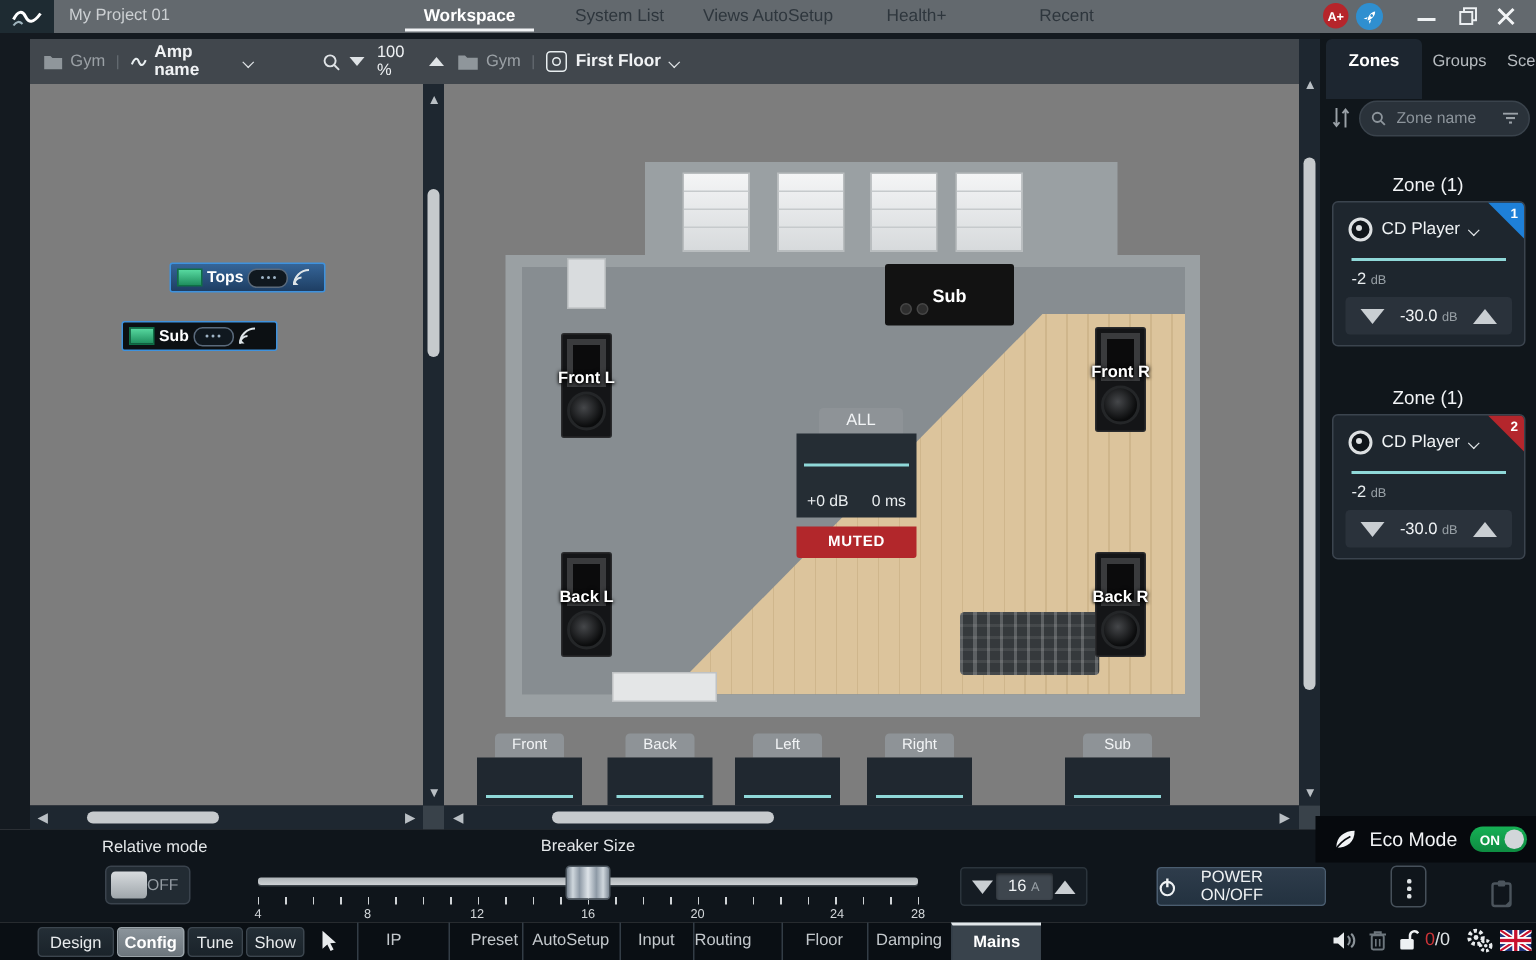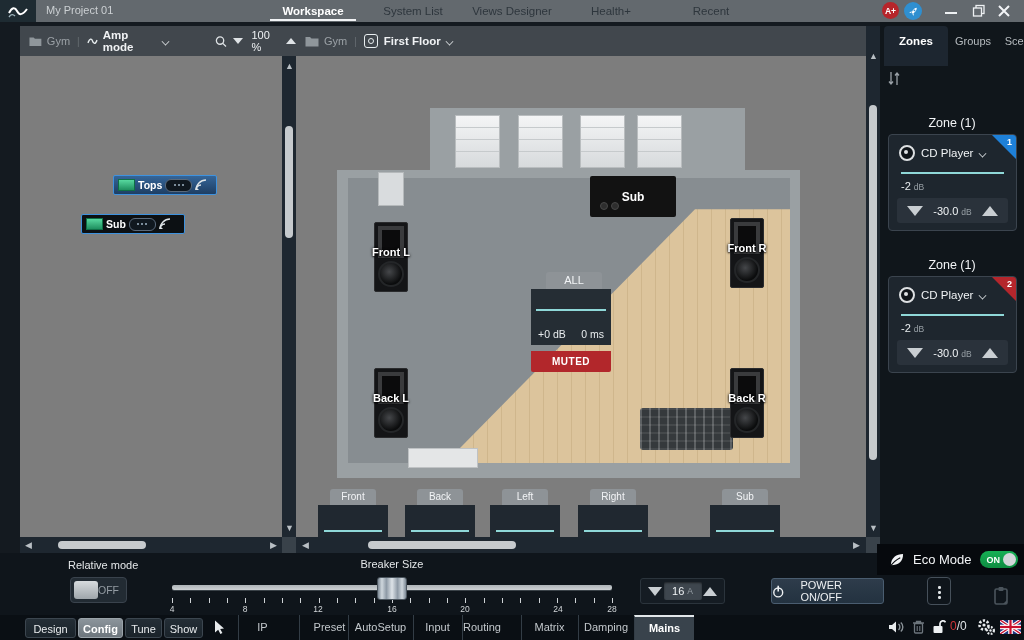--- a/index.html
+++ b/index.html
@@ -130,21 +130,21 @@
     <div class="logo">
       <svg width="22" height="14" viewBox="0 0 22 14">
         <path d="M2 9 C5 3,8 3,10 7 S15 12,20 5" stroke="#fff" stroke-width="2" fill="none"></path>
         <path d="M2 13 C4 10,6 10,8 12" stroke="#9fb4bd" stroke-width="1.4" fill="none"></path>
       </svg>
     </div>
     <div class="tb-title">My Project 01</div>
     <div class="tb-tab active" style="left:268px;width:90px;">Workspace</div>
     <div class="tb-underline" style="left:270px;width:86px;"></div>
     <div class="tb-tab" style="left:373px;width:80px;">System List</div>
-    <div class="tb-tab" style="left:462px;width:100px;">Views Designer</div>
+    <div class="tb-tab" style="left:462px;width:100px;">Views AutoSetup</div>
     <div class="tb-tab" style="left:576px;width:70px;">Health+</div>
     <div class="tb-tab" style="left:676px;width:70px;">Recent</div>
     <div class="badge-a" style="left:882px;top:2px;">A+</div>
     <div class="badge-rocket" style="left:904px;top:2px;">
       <svg width="11" height="11" viewBox="0 0 12 12" style="transform:rotate(40deg);">
         <path d="M6 0.5 C8 2.5,8 6.5,6 9 C4 6.5,4 2.5,6 0.5 Z" fill="#fff"></path>
         <circle cx="6" cy="4.4" r="1" fill="#2f8fd0"></circle>
         <path d="M4.4 7 L3 10 L5 8.8 Z M7.6 7 L9 10 L7 8.8 Z" fill="#fff"></path>
       </svg>
     </div>
@@ -162,21 +162,21 @@
 
   <div class="hdr" style="left:20px;top:26px;width:276px;">
     <svg style="margin-left:9px;" width="14" height="11" viewBox="0 0 14 11">
       <path d="M0.5 1 H5 L6.5 2.5 H13.5 V10.5 H0.5 Z" fill="#8f969b"></path>
     </svg>
     <span style="margin-left:5px;">Gym</span>
     <span class="sep">|</span>
     <svg width="12" height="9" viewBox="0 0 12 9">
       <path d="M1 6 C3 1,5 1,6 4 S9 8,11 3" stroke="#e8eef0" stroke-width="1.5" fill="none"></path>
     </svg>
-    <span class="strong" style="margin-left:5px;">Amp mode</span>
+    <span class="strong" style="margin-left:5px;">Amp name</span>
     <span class="chev" style="margin-left:5px;"></span>
     <svg style="margin-left:46px;" width="13" height="13" viewBox="0 0 13 13">
       <circle cx="5.5" cy="5.5" r="4" stroke="#dfe3e6" stroke-width="1.4" fill="none"></circle>
       <path d="M8.5 8.5 L12 12" stroke="#dfe3e6" stroke-width="1.4"></path>
     </svg>
     <span style="margin-left:6px;width:0;height:0;border-left:5px solid transparent;border-right:5px solid transparent;border-top:6px solid #dfe3e6;"></span>
     <span style="margin-left:8px;color:#eef1f3;">100 %</span>
     <span style="margin-left:6px;width:0;height:0;border-left:5px solid transparent;border-right:5px solid transparent;border-bottom:6px solid #dfe3e6;"></span>
   </div>
 
@@ -342,20 +342,32 @@
 
   <div class="rp">
     <div class="rp-tab active" style="left:4px;width:64px;">Zones</div>
     <div class="rp-tab" style="left:70px;width:46px;">Groups</div>
     <div class="rp-tab" style="left:118px;width:50px;">Scenes</div>
 
     <svg class="abs" style="left:8px;top:49px;" width="13" height="15" viewBox="0 0 13 15">
       <path d="M3 1 L3 13 M1 10.5 L3 13 L5 10.5" stroke="#9aa1a7" stroke-width="1.3" fill="none"></path>
       <path d="M9 14 L9 2 M7 4.5 L9 2 L11 4.5" stroke="#9aa1a7" stroke-width="1.3" fill="none"></path>
     </svg>
+    <div class="search">
+      <svg width="10" height="10" viewBox="0 0 13 13">
+        <circle cx="5.5" cy="5.5" r="4" stroke="#8d959c" stroke-width="1.6" fill="none"></circle>
+        <path d="M8.5 8.5 L12 12" stroke="#8d959c" stroke-width="1.6"></path>
+      </svg>
+      <input readonly="" placeholder="Zone name" style="">
+      <svg width="10" height="8" viewBox="0 0 10 8">
+        <rect x="0" y="0" width="10" height="1.4" fill="#9aa1a7"></rect>
+        <rect x="2" y="3" width="6" height="1.4" fill="#9aa1a7"></rect>
+        <rect x="4" y="6" width="2" height="1.4" fill="#9aa1a7"></rect>
+      </svg>
+    </div>
 
     <div class="zone-h" style="top:94px;">Zone (1)</div>
     <div class="zcard" style="top:112px;">
       <div class="zcorner"></div>
       <div class="znum">1</div>
       <div class="zrow">
         <span class="radio">
             <i></i>
           </span>
         <span class="zsrc">CD Player</span>
@@ -462,21 +474,21 @@
 
     <svg class="abs" style="left:213px;top:5px;" width="12" height="15" viewBox="0 0 12 15">
       <path d="M2 0.5 L2 12.5 L5.2 9.7 L7.4 14 L9.4 13 L7.2 8.9 L11 8.5 Z" fill="#e8ebed"></path>
     </svg>
 
     <div class="sec-tab" style="left:238px;width:48px;">IP</div>
     <div class="sec-tab" style="left:287px;width:60px;margin-left:12px;">Preset</div>
     <div class="sec-tab" style="left:348px;width:64px;">AutoSetup</div>
     <div class="sec-tab" style="left:413px;width:48px;">Input</div>
     <div class="sec-tab" style="left:462px;width:38px;">Routing</div>
-    <div class="sec-tab" style="left:521px;width:56px;">Matrix</div>
+    <div class="sec-tab" style="left:521px;width:56px;">Floor</div>
     <div class="sec-tab" style="left:578px;width:55px;">Damping</div>
     <div class="sec-tab active" style="left:634px;width:60px;">Mains</div>
 
     <svg class="abs" style="left:888px;top:5px;" width="17" height="14" viewBox="0 0 17 14">
       <path d="M1 5 L4 5 L8 1.5 L8 12.5 L4 9 L1 9 Z" fill="#e8ebed"></path>
       <path d="M10.5 4 A4 4 0 0 1 10.5 10" stroke="#8a9298" stroke-width="1.4" fill="none"></path>
       <path d="M12.8 2.5 A6 6 0 0 1 12.8 11.5" stroke="#8a9298" stroke-width="1.4" fill="none"></path>
     </svg>
     <svg class="abs" style="left:912px;top:5px;" width="13" height="14" viewBox="0 0 13 14">
       <path d="M1 3 L12 3 M4.5 3 L4.5 1.5 L8.5 1.5 L8.5 3" stroke="#6d767d" stroke-width="1.3" fill="none"></path>

